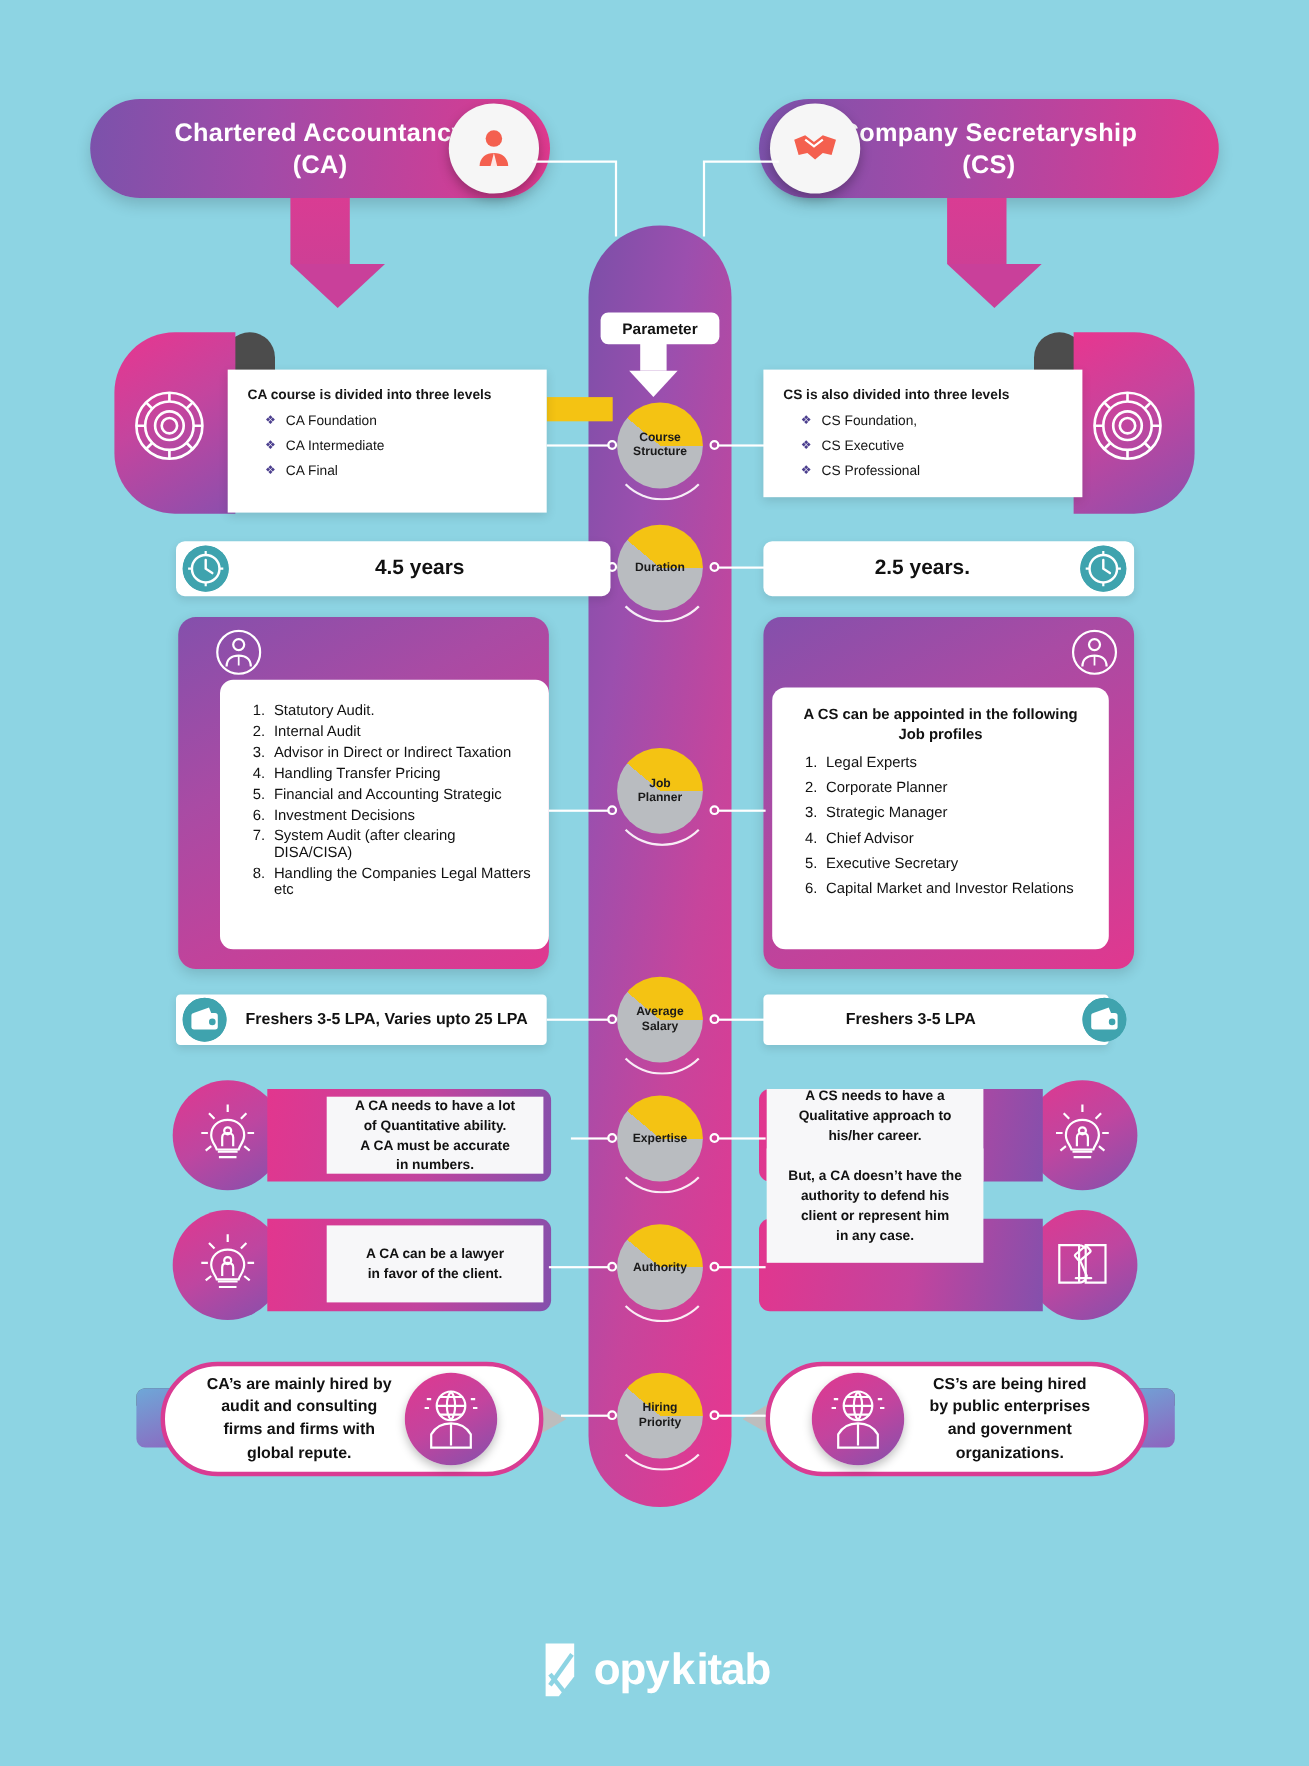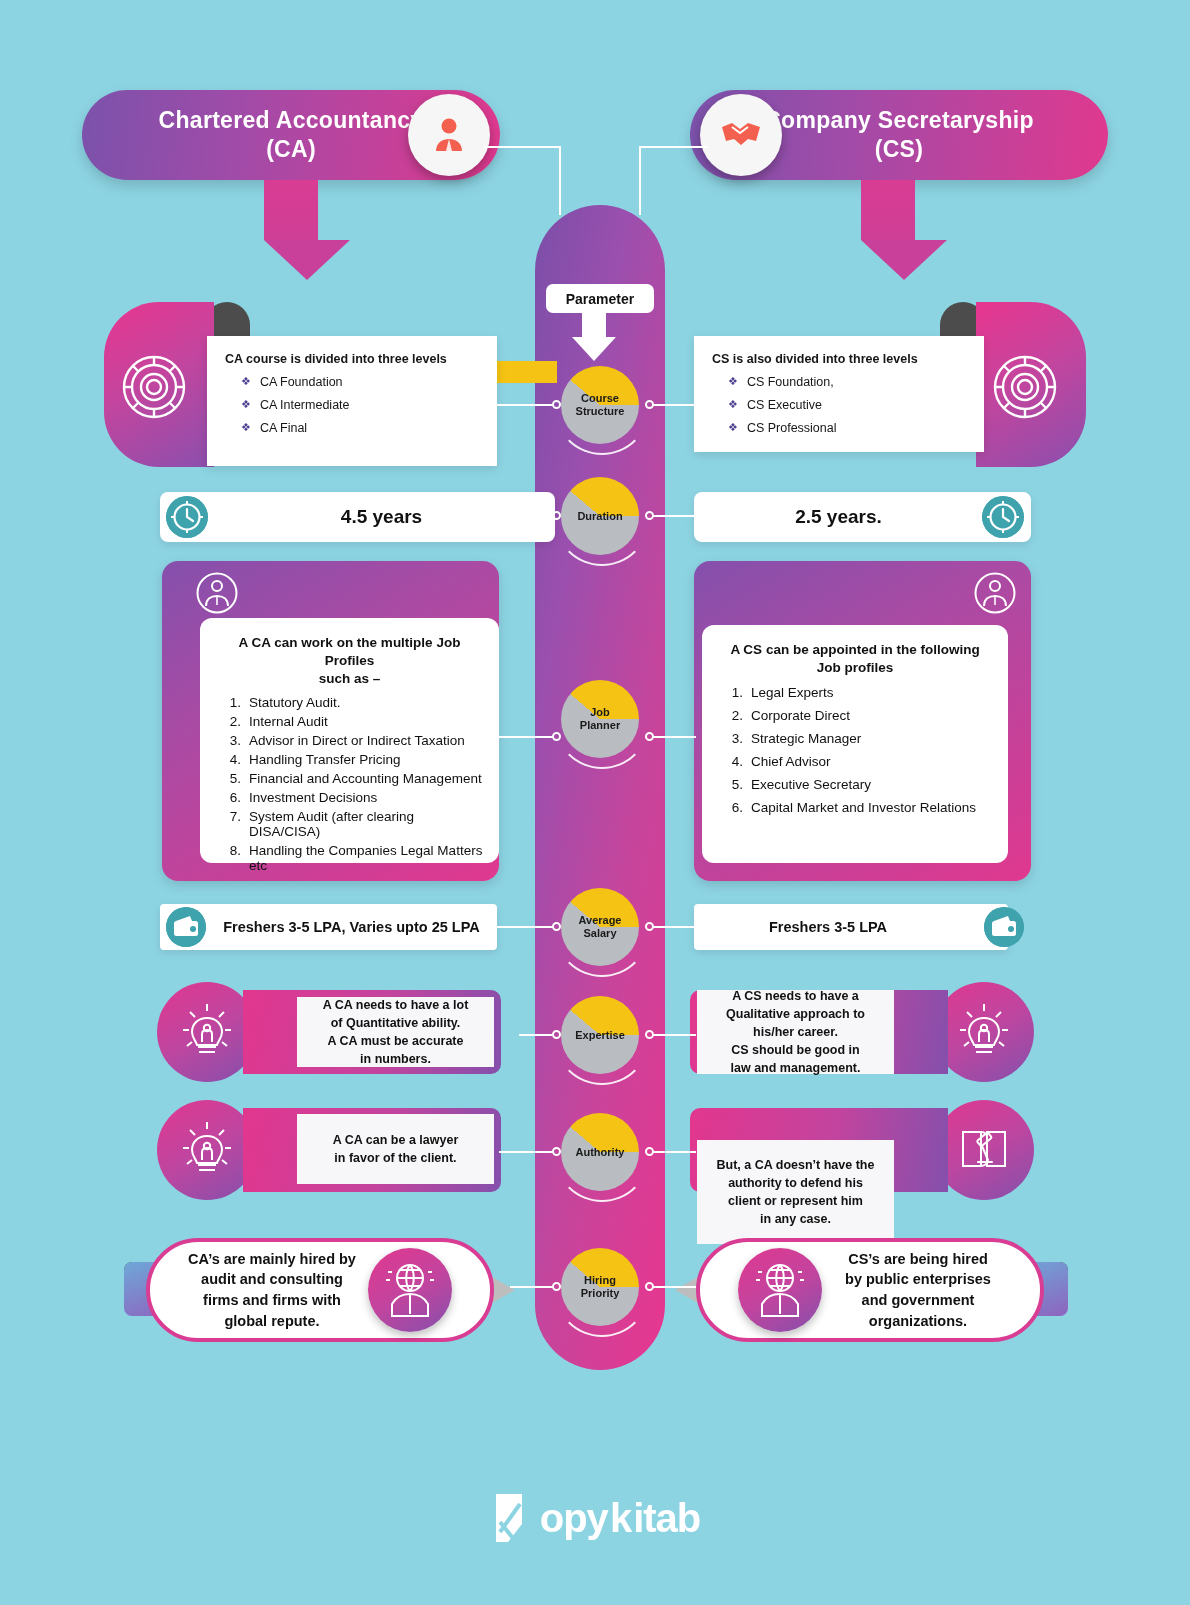--- a/index.html
+++ b/index.html
@@ -409,43 +409,39 @@
   </svg>
 
   <div class="jp-panel l"></div>
   <svg class="person-icon l" viewBox="0 0 42 42">
     <circle cx="21" cy="21" r="19.5" fill="none" stroke="#fff" stroke-width="2"></circle>
     <circle cx="21" cy="14" r="5" fill="none" stroke="#fff" stroke-width="2"></circle>
     <path d="M10 34 c0-7 5-10 11-10 s11 3 11 10" fill="none" stroke="#fff" stroke-width="2"></path>
     <path d="M21 24 v9" stroke="#fff" stroke-width="1.6"></path>
   </svg>
   <div class="jp-card l">
-    <div class="jp-head">
-      <span>A CA can work on the multiple Job Profiles</span><br>
-      <span>such as –</span>
-    </div>
     <div class="jp-li">
         <span class="num">1.</span>
         <span>Statutory Audit.</span>
       </div>
     <div class="jp-li">
         <span class="num">2.</span>
         <span>Internal Audit</span>
       </div>
     <div class="jp-li">
         <span class="num">3.</span>
         <span>Advisor in Direct or Indirect Taxation</span>
       </div>
     <div class="jp-li">
         <span class="num">4.</span>
         <span>Handling Transfer Pricing</span>
       </div>
     <div class="jp-li">
         <span class="num">5.</span>
-        <span>Financial and Accounting Management</span>
+        <span>Financial and Accounting Strategic</span>
       </div>
     <div class="jp-li">
         <span class="num">6.</span>
         <span>Investment Decisions</span>
       </div>
     <div class="jp-li">
         <span class="num">7.</span>
         <span>System Audit (after clearing DISA/CISA)</span>
       </div>
     <div class="jp-li">
@@ -465,21 +461,21 @@
     <div class="jp-head">
       <span>A CS can be appointed in the following</span><br>
       <span>Job profiles</span>
     </div>
     <div class="jp-li">
         <span class="num">1.</span>
         <span>Legal Experts</span>
       </div>
     <div class="jp-li">
         <span class="num">2.</span>
-        <span>Corporate Direct</span>
+        <span>Corporate Planner</span>
       </div>
     <div class="jp-li">
         <span class="num">3.</span>
         <span>Strategic Manager</span>
       </div>
     <div class="jp-li">
         <span class="num">4.</span>
         <span>Chief Advisor</span>
       </div>
     <div class="jp-li">
@@ -567,21 +563,21 @@
       <path d="M26 18 c-9 0-15 6-15 14 0 6 4 9 5 13 h20 c1-4 5-7 5-13 0-8-6-14-15-14z"></path>
       <path d="M17 47 h18 M18 52 h16"></path>
       <circle cx="26" cy="28" r="3.2"></circle>
       <path d="M21 42 v-8 c0-3 2-4 5-4 s5 1 5 4 v8"></path>
       <path d="M26 4 v7 M9 12 l5 5 M43 12 l-5 5 M2 30 h6 M44 30 h6 M6 46 l5-4 M46 46 l-5-4"></path>
     </g>
   </svg>
 
   <div class="xp-circle" style="left:934px; top:1100px"></div>
   <div class="xp-plate" style="left:690px; top:1108px; width:258px; border-radius:10px 0 0 10px"></div>
-  <div class="xp-card" style="left:697px; top:1140px; width:197px; height:104px">
+  <div class="xp-card" style="left:697px; top:1044px; width:197px; height:104px">
     <div>
       <span>But, a CA doesn’t have the</span><br>
       <span>authority to defend his</span><br>
       <span>client or represent him</span><br>
       <span>in any case.</span>
     </div>
   </div>
   <svg class="gavel" style="left:958px; top:1122px" viewBox="0 0 52 52">
     <g fill="none" stroke="#fff" stroke-width="2">
       <path d="M5 10 h18 v34 H5 z M29 10 h18 v34 H29 z M23 10 c3 0 6 2 6 4 M23 44 c3 0 6-2 6-4"></path>

